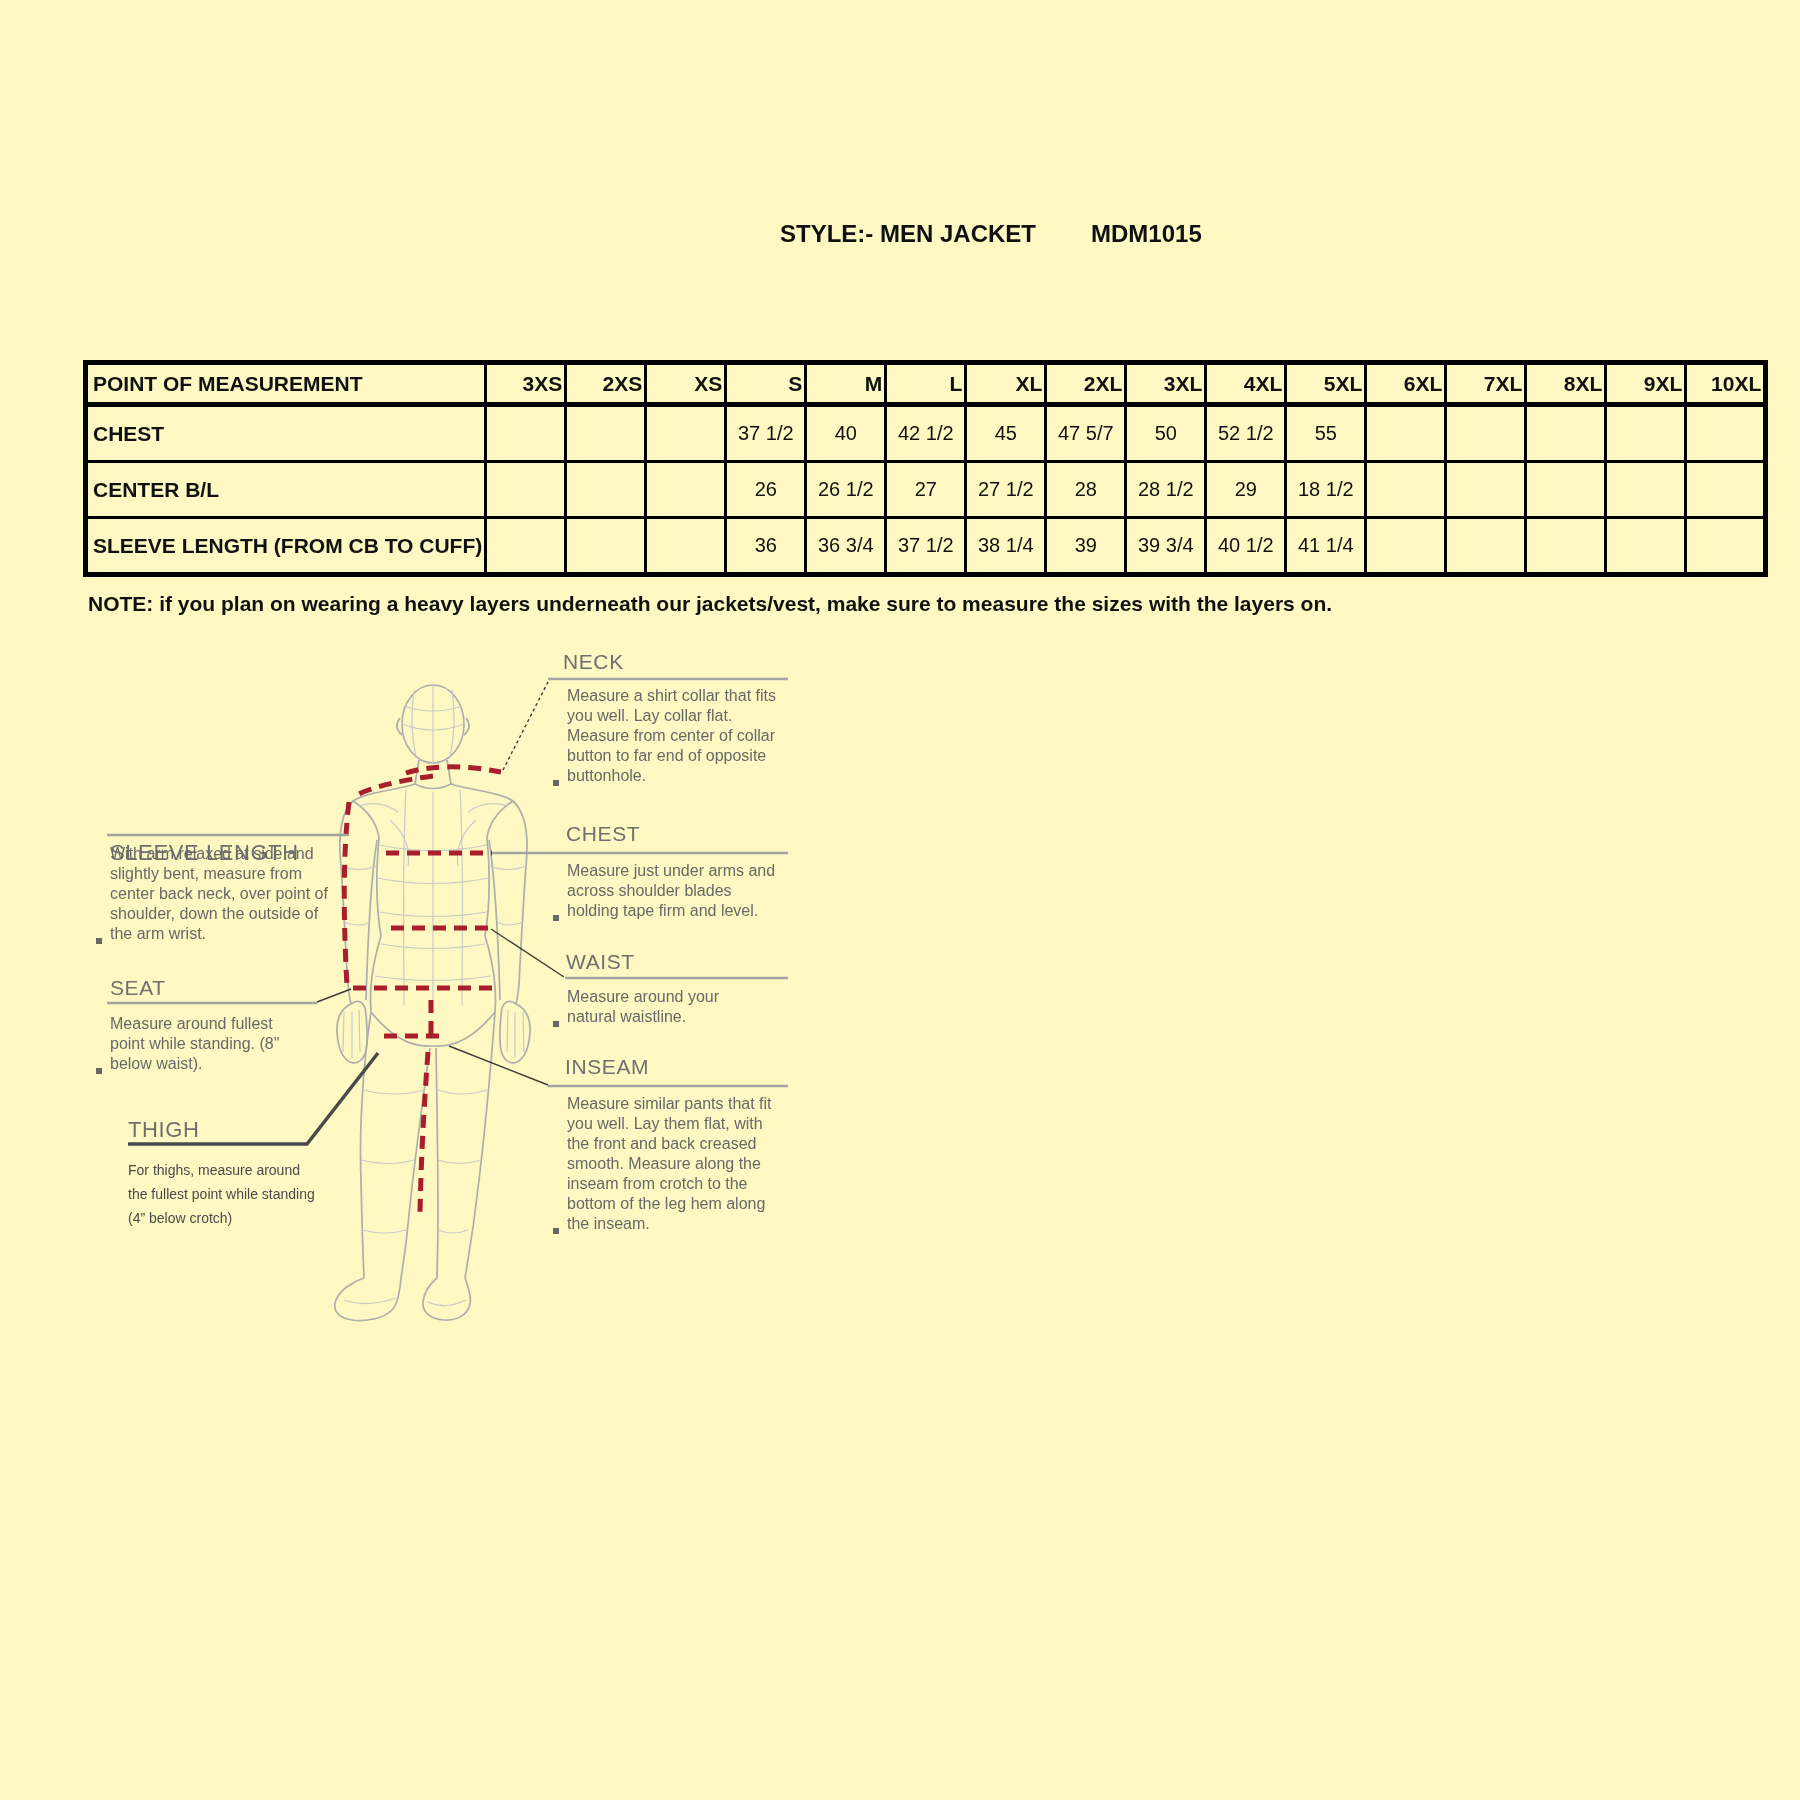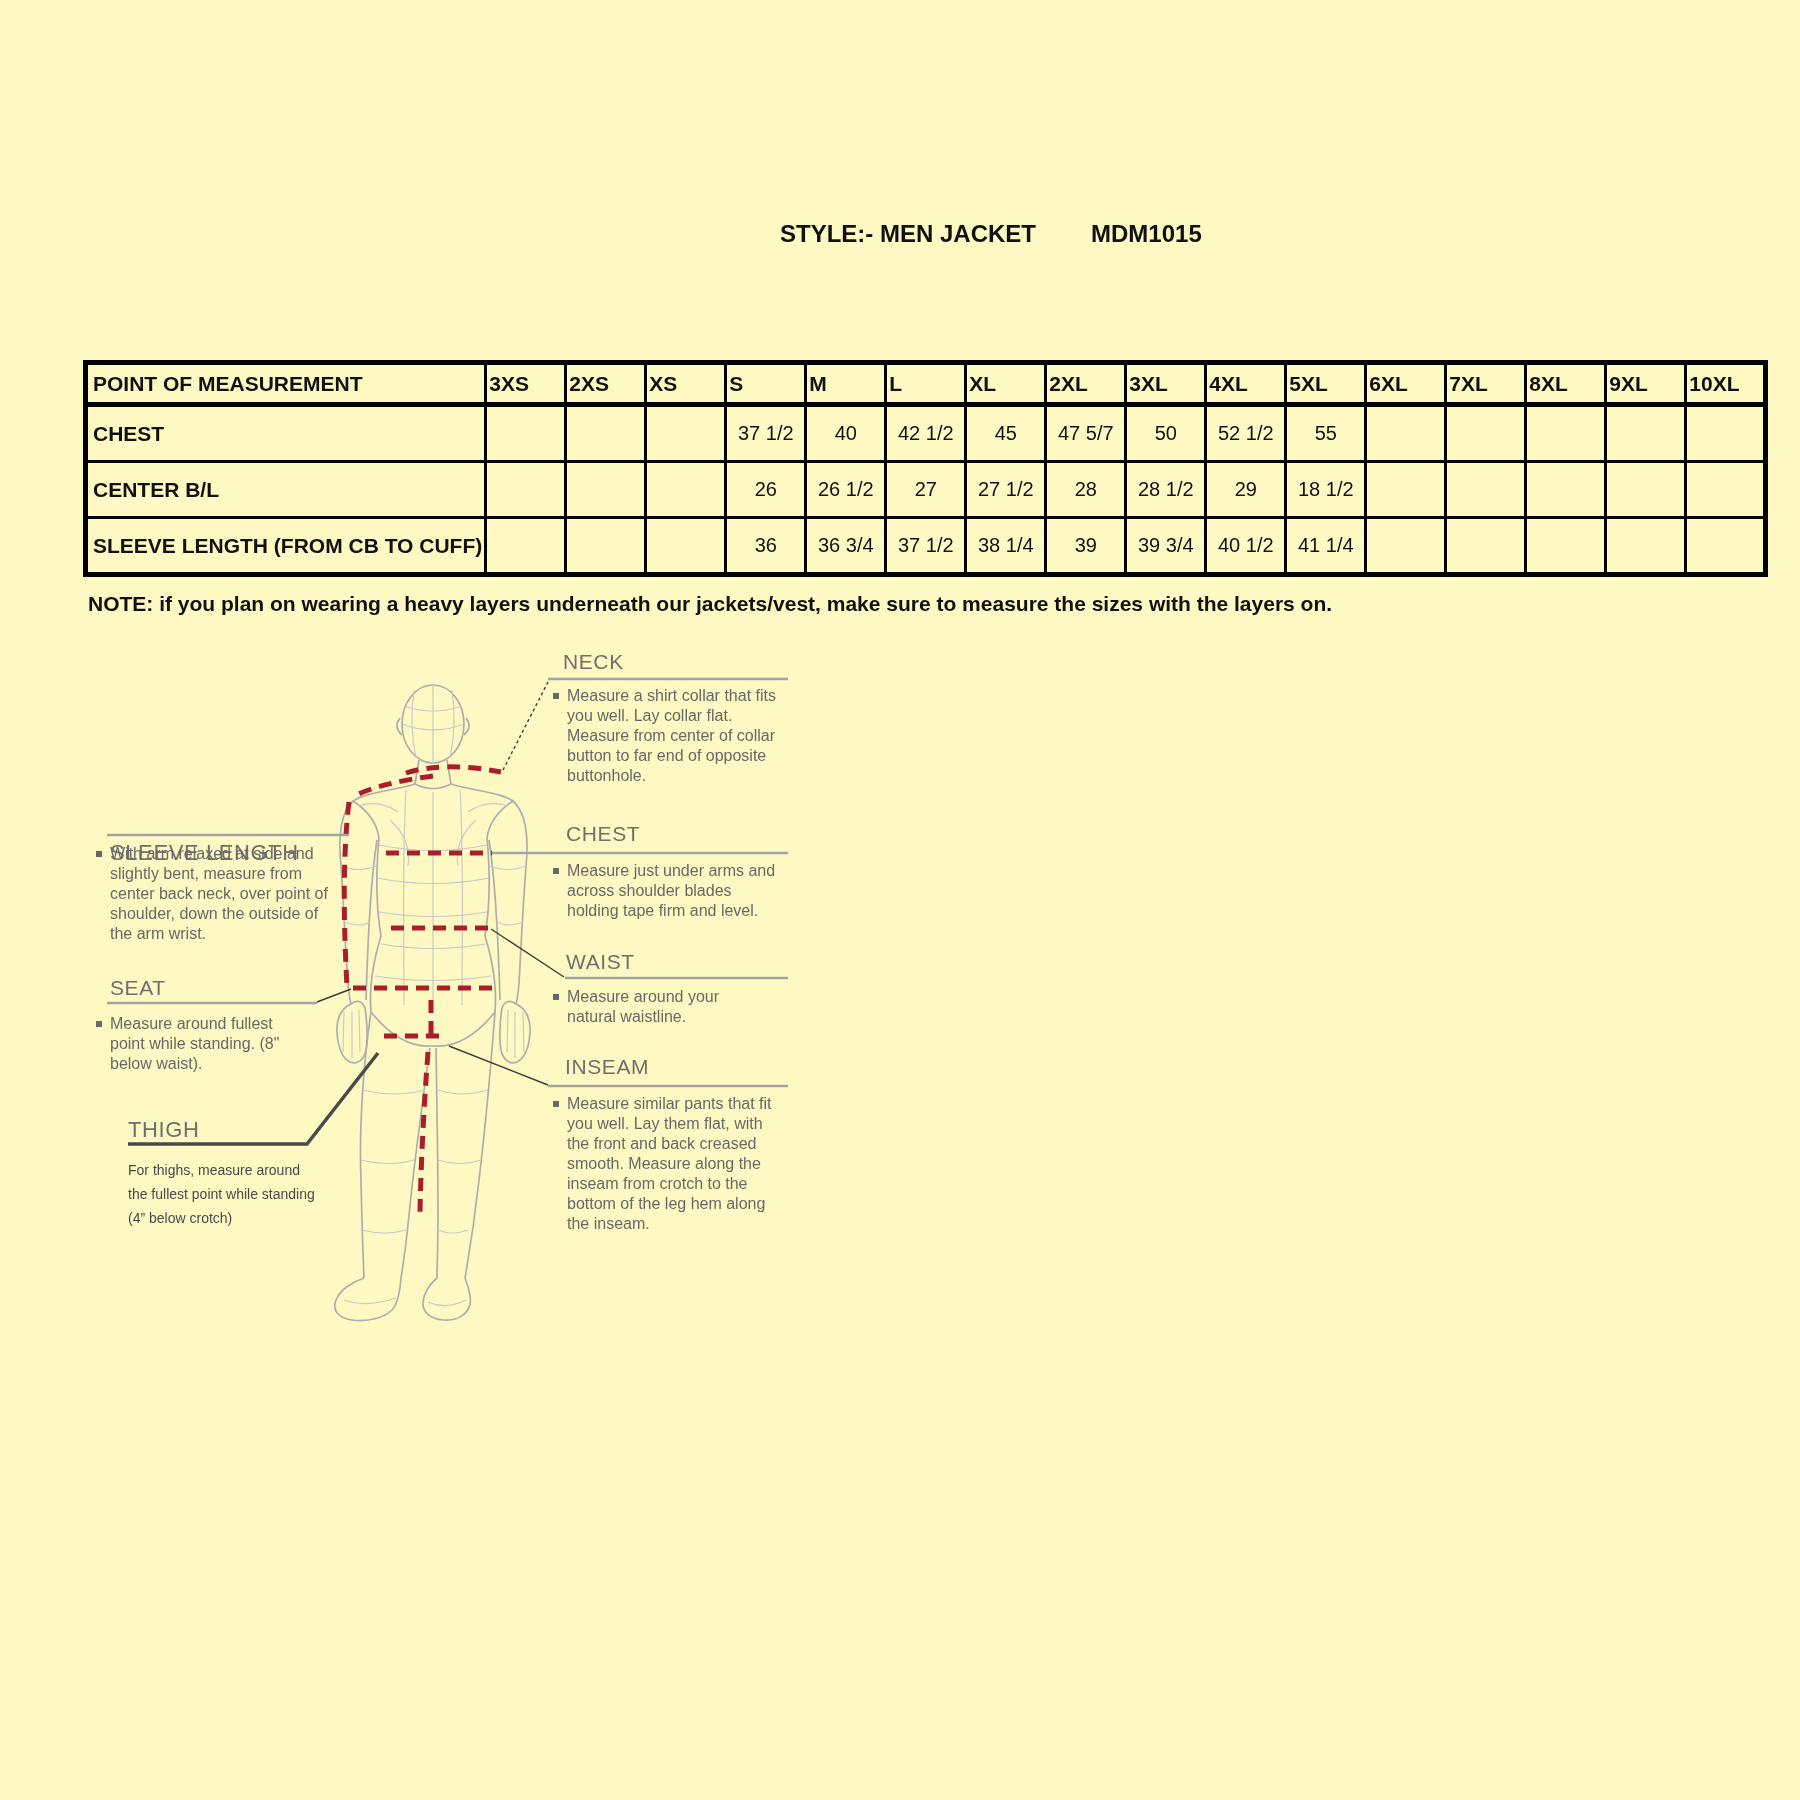--- a/index.html
+++ b/index.html
@@ -10,21 +10,21 @@
   .title-row{position:absolute;left:780px;top:220px;font-size:24px;font-weight:bold;
              color:var(--table-text);white-space:nowrap;}
   .title-row .code{margin-left:55px;}
 
   
   table.size{position:absolute;left:83px;top:360px;border-collapse:collapse;table-layout:fixed;
              border:5px solid #000;}
   table.size th, table.size td{border:3px solid #000;overflow:hidden;white-space:nowrap;
              font-family:"Liberation Sans", sans-serif;color:var(--table-text);}
   table.size thead tr{border-bottom:5px solid #000;}
-  table.size th{height:37px;font-size:21px;font-weight:bold;text-align:left;padding:0 2px;}
+  table.size th{height:37px;font-size:21px;font-weight:bold;text-align:right;padding:0 2px;}
   table.size th.pom{text-align:left;padding-left:5px;}
   table.size td{height:53px;font-size:20px;font-weight:normal;text-align:center;padding:0 2px;}
   table.size td.rowlabel{text-align:left;font-weight:bold;font-size:21px;padding-left:5px;}
 
   
   .note{position:absolute;left:88px;top:592px;font-size:21px;font-weight:bold;
         color:var(--table-text);white-space:nowrap;}
 
   
   svg.fig{position:absolute;left:0;top:620px;}
@@ -33,21 +33,21 @@
   .mline{stroke:var(--measure-line);stroke-width:5;fill:none;stroke-dasharray:13 8;}
   .uline{stroke:var(--underline);stroke-width:2.5;fill:none;}
   .callout{stroke:var(--callout);stroke-width:1.4;fill:none;}
   .callout.dotted{stroke-dasharray:3 3;}
   .thigh-line{stroke:var(--thigh-accent);stroke-width:3.5;fill:none;}
 
   
   .g-head{position:absolute;font-size:21px;letter-spacing:0.6px;color:var(--guide-heading);
           white-space:nowrap;text-align:right;}
   .g-head.big{font-size:22px;}
-  .g-body{position:absolute;display:flex;font-size:16px;line-height:20px;color:var(--guide-text);}
+  .g-body{position:absolute;display:flex;font-size:16px;line-height:20px;color:var(--guide-text);align-items:flex-end;}
   .g-body .sq{flex:0 0 auto;width:6px;height:6px;background:var(--guide-text);margin:7px 8px 0 0;}
   .g-body.thigh{color:var(--thigh-accent);font-size:14px;line-height:24px;}
 </style>
 </head>
 <body>
 
 <div class="page">
 
   <div class="title-row">
     <span>STYLE:- MEN JACKET</span><span class="code">MDM1015</span>

